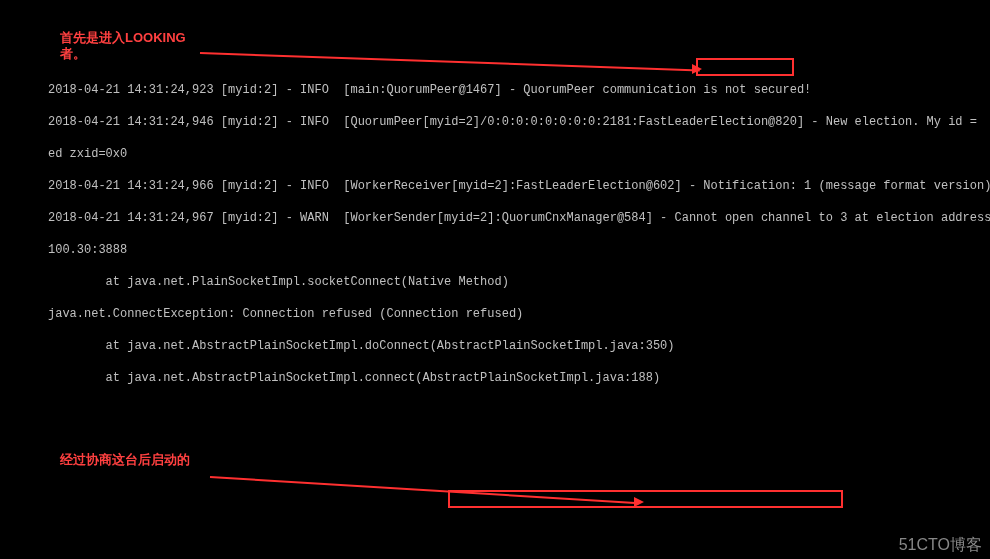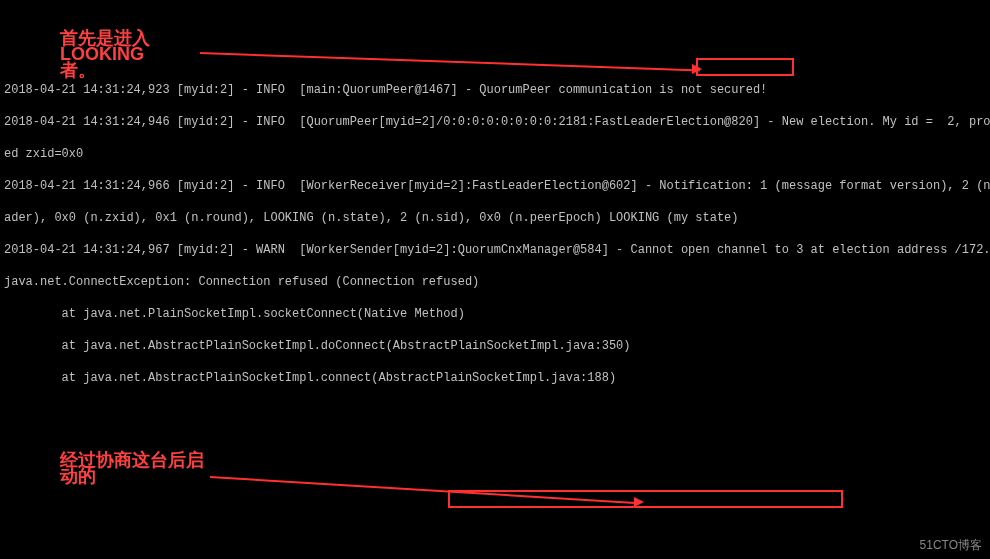--- a/index.html
+++ b/index.html
@@ -11,26 +11,26 @@
       line-height: 16px;
       width: 990px;
       height: 559px;
       overflow: hidden;
       position: relative;
       white-space: pre;
     }
     .terminal {
       padding: 2px 4px;
     }
-    .line { display: block; }
+    .line { display: block; margin-left: 44px; }
     .annotation {
       position: absolute;
       color: #ff4040;
       font-family: 'Microsoft YaHei', 'SimHei', sans-serif;
-      font-size: 18px;
+      font-size: 13px;
       font-weight: bold;
       line-height: 16px;
       z-index: 10;
       white-space: normal;
     }
     .ann1 { left: 60px; top: 30px; width: 160px; }
     .ann2 { left: 60px; top: 452px; width: 160px; }
     .highlight-box {
       position: absolute;
       border: 2px solid #ff3030;
@@ -56,39 +56,39 @@
       border-bottom: 5px solid transparent;
       z-index: 6;
     }
     .head1 { left: 692px; top: 64px; }
     .head2 { left: 634px; top: 497px; }
     .watermark {
       position: absolute;
       right: 8px;
       bottom: 6px;
       color: #888;
-      font-size: 12px;
+      font-size: 16px;
       font-family: sans-serif;
       z-index: 20;
     }
   </style>
 </head>
 <body>
 
 
 
 <div class="terminal">
 <span class="line">2018-04-21 14:31:24,923 [myid:2] - INFO  [main:QuorumPeer@1467] - QuorumPeer communication is not secured!</span>
 <span class="line">2018-04-21 14:31:24,946 [myid:2] - INFO  [QuorumPeer[myid=2]/0:0:0:0:0:0:0:0:2181:FastLeaderElection@820] - New election. My id =  2, propos</span>
 <span class="line">ed zxid=0x0</span>
 <span class="line">2018-04-21 14:31:24,966 [myid:2] - INFO  [WorkerReceiver[myid=2]:FastLeaderElection@602] - Notification: 1 (message format version), 2 (n.le</span>
-<span class="line">ader), 0x0 (n.zxid), 0x1 (n.round), LOOKING (n.state), 2 (n.sid), 0x0 (n.peerEpoch) LOOKING (my state)</span>
 <span class="line">2018-04-21 14:31:24,967 [myid:2] - WARN  [WorkerSender[myid=2]:QuorumCnxManager@584] - Cannot open channel to 3 at election address /172.16.</span>
+<span class="line">100.30:3888</span>
+<span class="line">        at java.net.PlainSocketImpl.socketConnect(Native Method)</span>
 <span class="line">java.net.ConnectException: Connection refused (Connection refused)</span>
-<span class="line">        at java.net.PlainSocketImpl.socketConnect(Native Method)</span>
 <span class="line">        at java.net.AbstractPlainSocketImpl.doConnect(AbstractPlainSocketImpl.java:350)</span>
 <span class="line">        at java.net.AbstractPlainSocketImpl.connect(AbstractPlainSocketImpl.java:188)</span>
 
 
 
 
 
 
 
 

